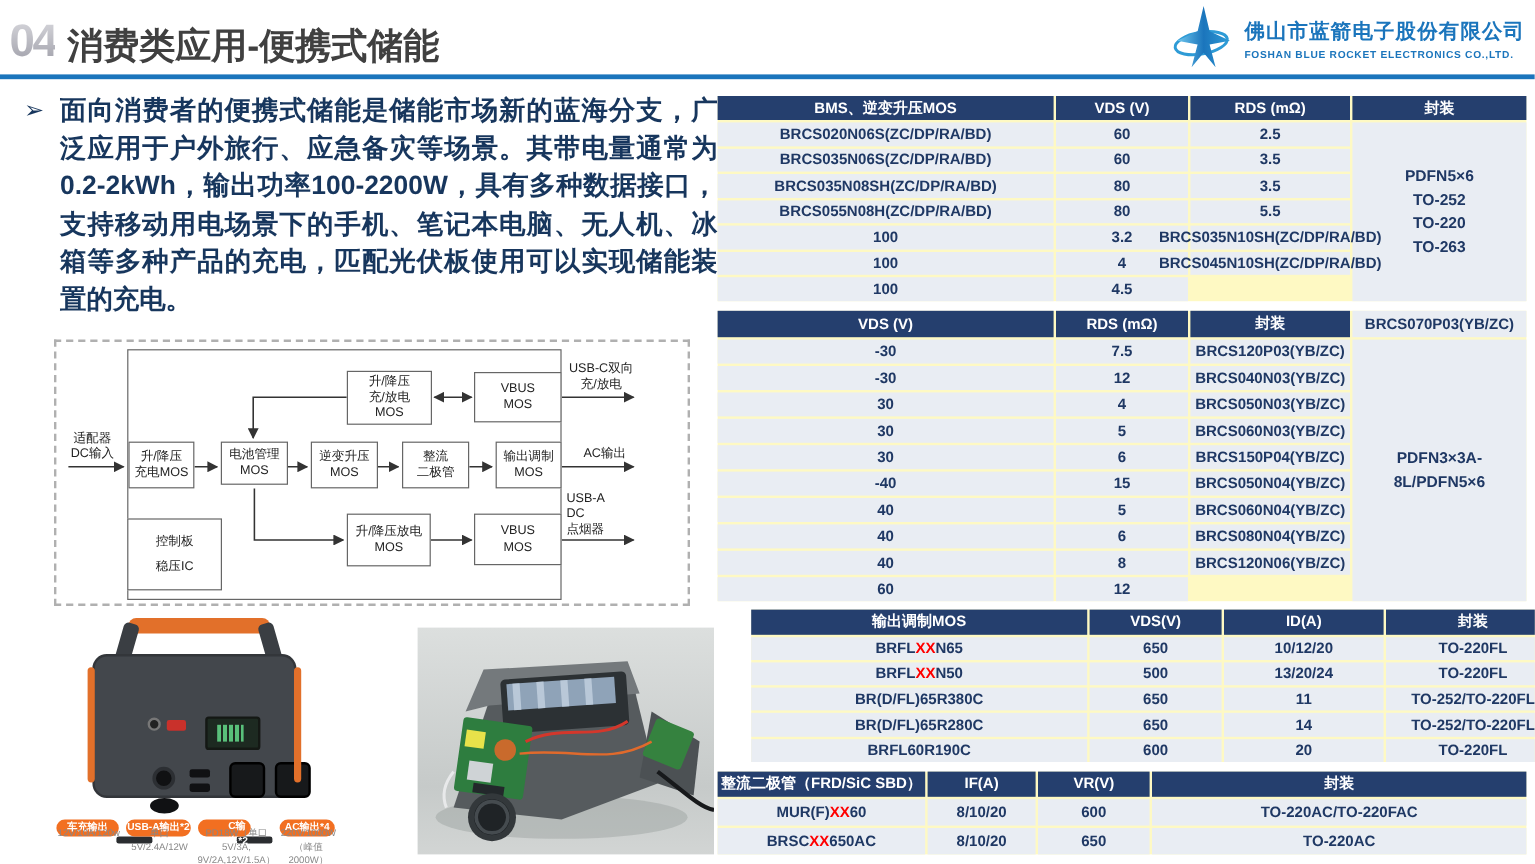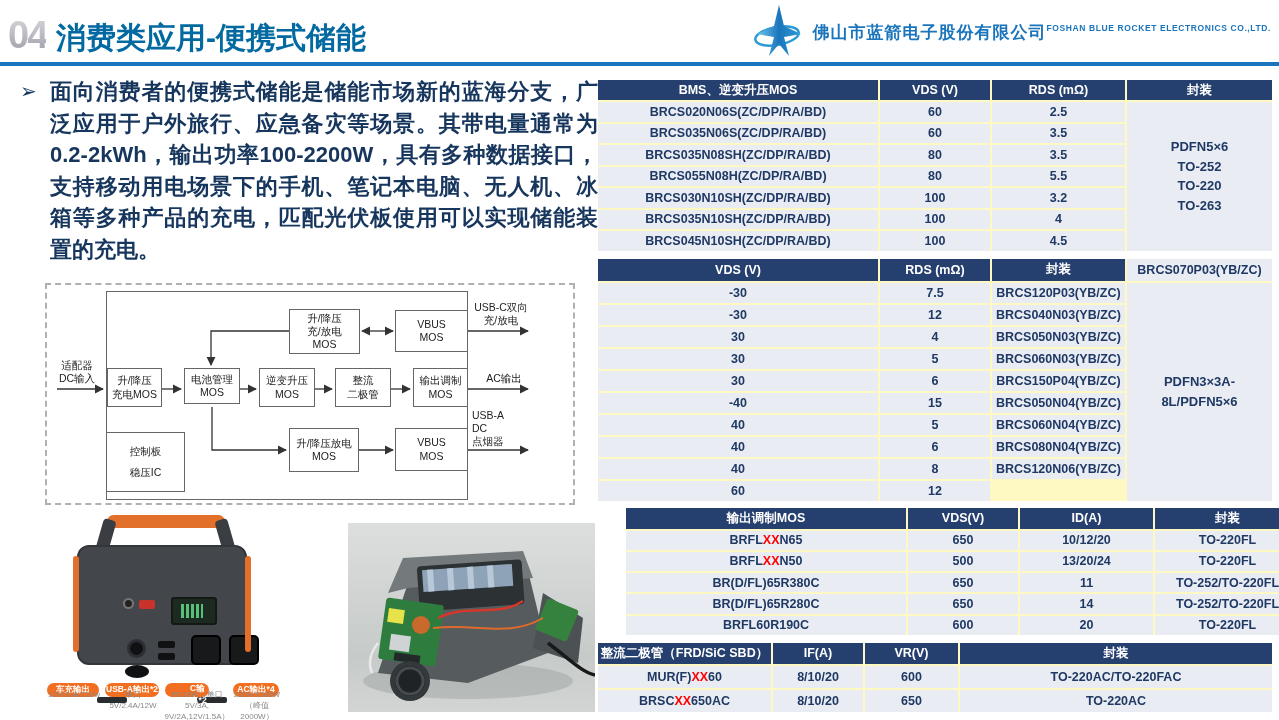--- a/index.html
+++ b/index.html
@@ -5,24 +5,24 @@
   * { margin:0; padding:0; box-sizing:border-box; }
   html,body { width:1279px; height:720px; }
   body { font-family:"Liberation Sans","DejaVu Sans",sans-serif; background:#fff; overflow:hidden; }
   .slide { position:relative; width:1279px; height:720px; background:#fff; }
 
   
   .hdr { position:absolute; left:0; top:0; width:1279px; height:62px; }
   .hdr-num { position:absolute; left:8px; top:14px; font-size:38px; font-weight:bold;
              background:linear-gradient(180deg,#d9d9de,#9a9aa4); -webkit-background-clip:text;
              background-clip:text; color:transparent; letter-spacing:-2px; }
-  .hdr-title { position:absolute; left:56px; top:18px; font-size:30px; font-weight:bold; color:#0369a1; }
+  .hdr-title { position:absolute; left:56px; top:18px; font-size:30px; font-weight:bold; color:#404040; }
   .hdr-rule { position:absolute; left:0; top:62px; width:1279px; height:4px; background:#1b75bc; }
   .logo { position:absolute; right:8px; top:4px; display:flex; align-items:center; gap:8px; }
-  .logo-txt { display:flex; flex-direction:row;text-align:center; }
+  .logo-txt { display:flex; flex-direction:column; }
   .logo-cn { font-size:17px; font-weight:bold; color:#1b75bc; letter-spacing:1px; }
   .logo-en { font-size:8.5px; font-weight:bold; color:#1b75bc; letter-spacing:0.6px; margin-top:2px; }
 
   
   .intro { position:absolute; left:20px; top:76px; width:578px; }
   .bullet { position:absolute; left:0; top:3px; font-size:20px; color:#17365d; }
   .intro-text { margin-left:30px; font-size:22px; font-weight:bold; color:#17365d;
                 line-height:31.5px; text-align:justify; }
 
   
@@ -247,21 +247,20 @@
       <div class="td">2.5</div>
       <div class="td">BRCS035N06S(ZC/DP/RA/BD)</div>
       <div class="td">60</div>
       <div class="td">3.5</div>
       <div class="td">BRCS035N08SH(ZC/DP/RA/BD)</div>
       <div class="td">80</div>
       <div class="td">3.5</div>
       <div class="td">BRCS055N08H(ZC/DP/RA/BD)</div>
       <div class="td">80</div>
       <div class="td">5.5</div>
-      <div class="td">BRCS030N10SH(ZC/DP/RA/BD)</div>
       <div class="td">100</div>
       <div class="td">3.2</div>
       <div class="td">BRCS035N10SH(ZC/DP/RA/BD)</div>
       <div class="td">100</div>
       <div class="td">4</div>
       <div class="td">BRCS045N10SH(ZC/DP/RA/BD)</div>
       <div class="td">100</div>
       <div class="td">4.5</div>
     </div>
 

